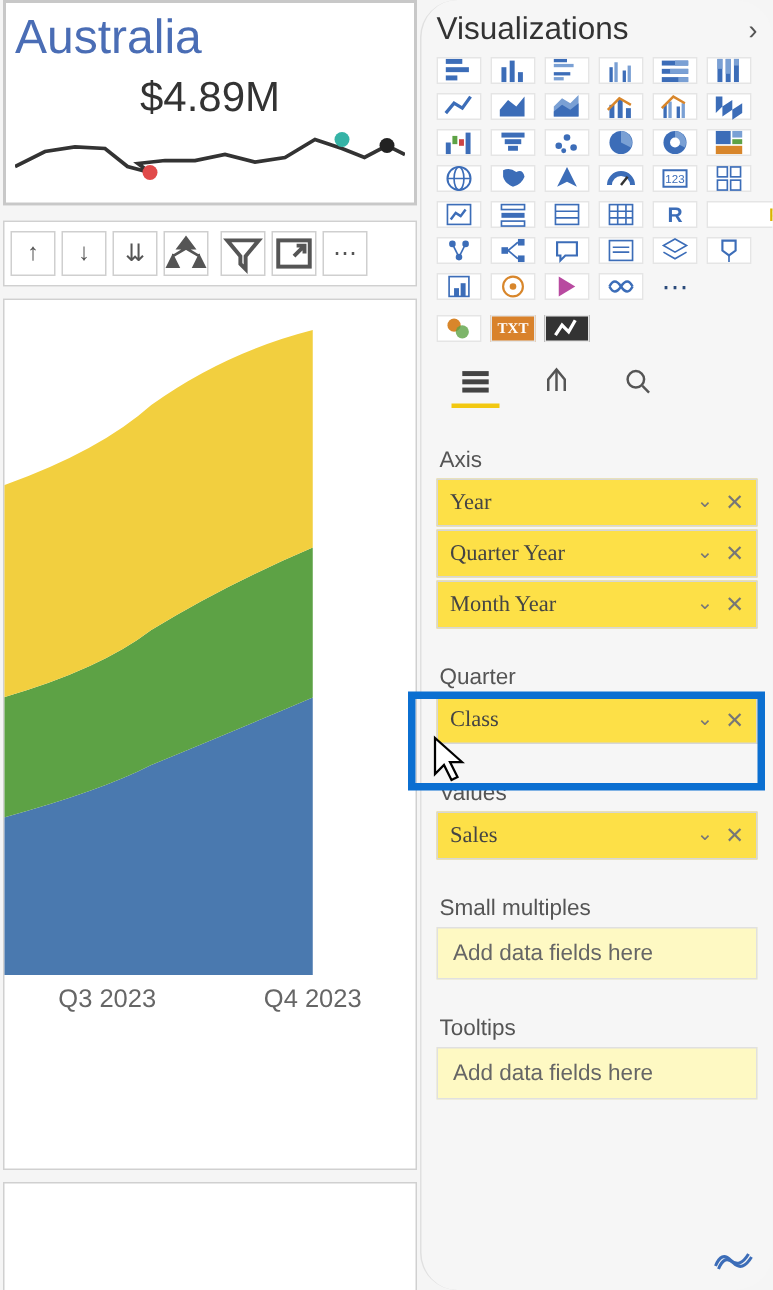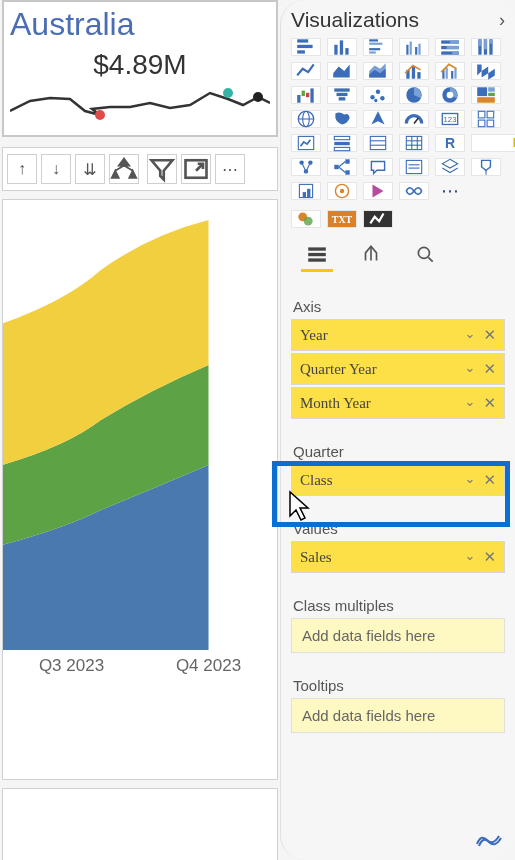--- a/index.html
+++ b/index.html
@@ -481,21 +481,21 @@
 
   <div class="well-label">Values</div>
   <div class="pill">
     <span>Sales</span>
     <span class="pill-act">
         <span class="chev">⌄</span>
         <span>✕</span>
       </span>
   </div>
 
-  <div class="well-label">Class multiples</div>
+  <div class="well-label">Small multiples</div>
   <div class="placeholder">Add data fields here</div>
 
   <div class="well-label">Tooltips</div>
   <div class="placeholder">Add data fields here</div>
 </div>
 
 <div class="highlight-box"></div>
 
 <svg class="cursor" width="28" height="36" viewBox="0 0 28 36">
   <path d="M2 2 L2 26 L8 20 L13 30 L17 28 L12 18 L20 18 Z" fill="#fff" stroke="#000" stroke-width="1.5"></path>

